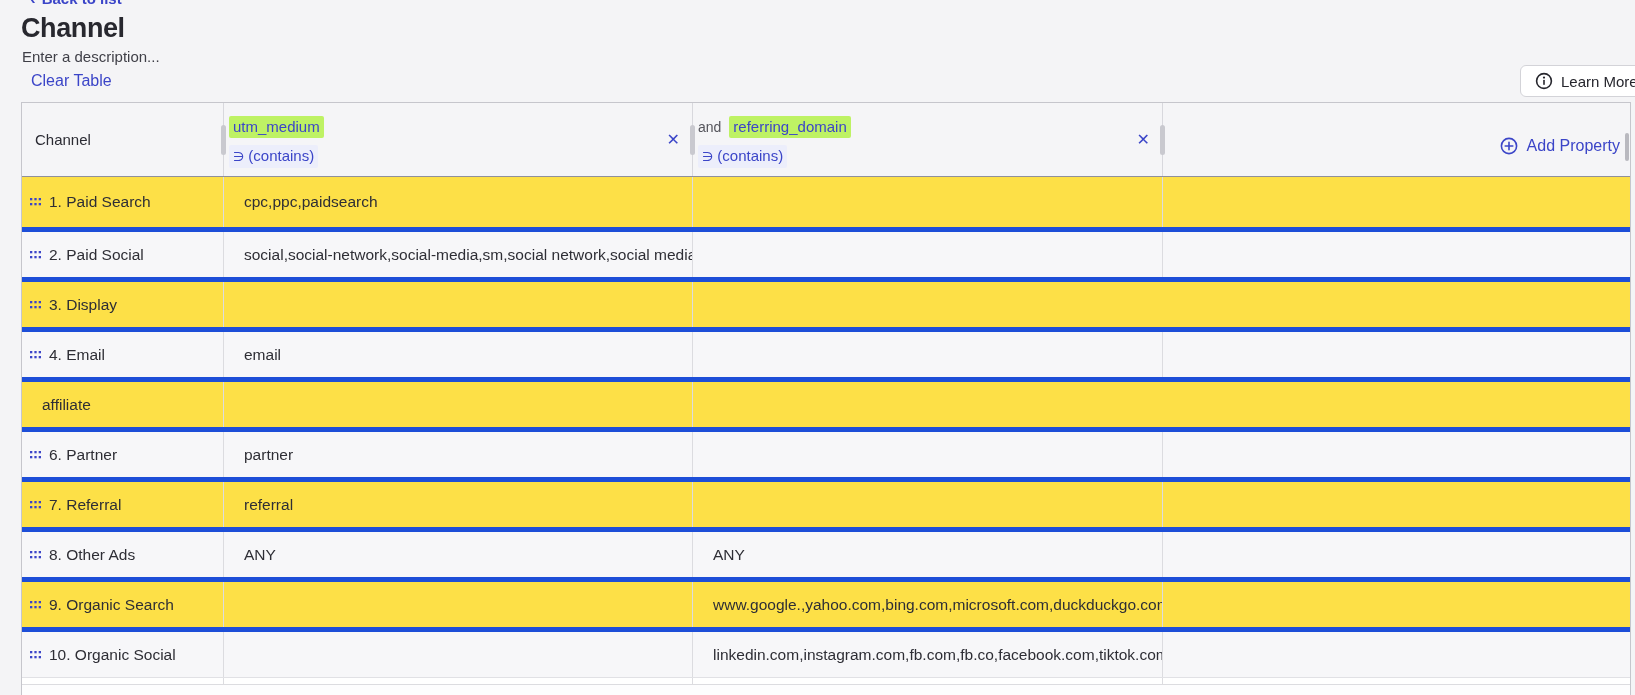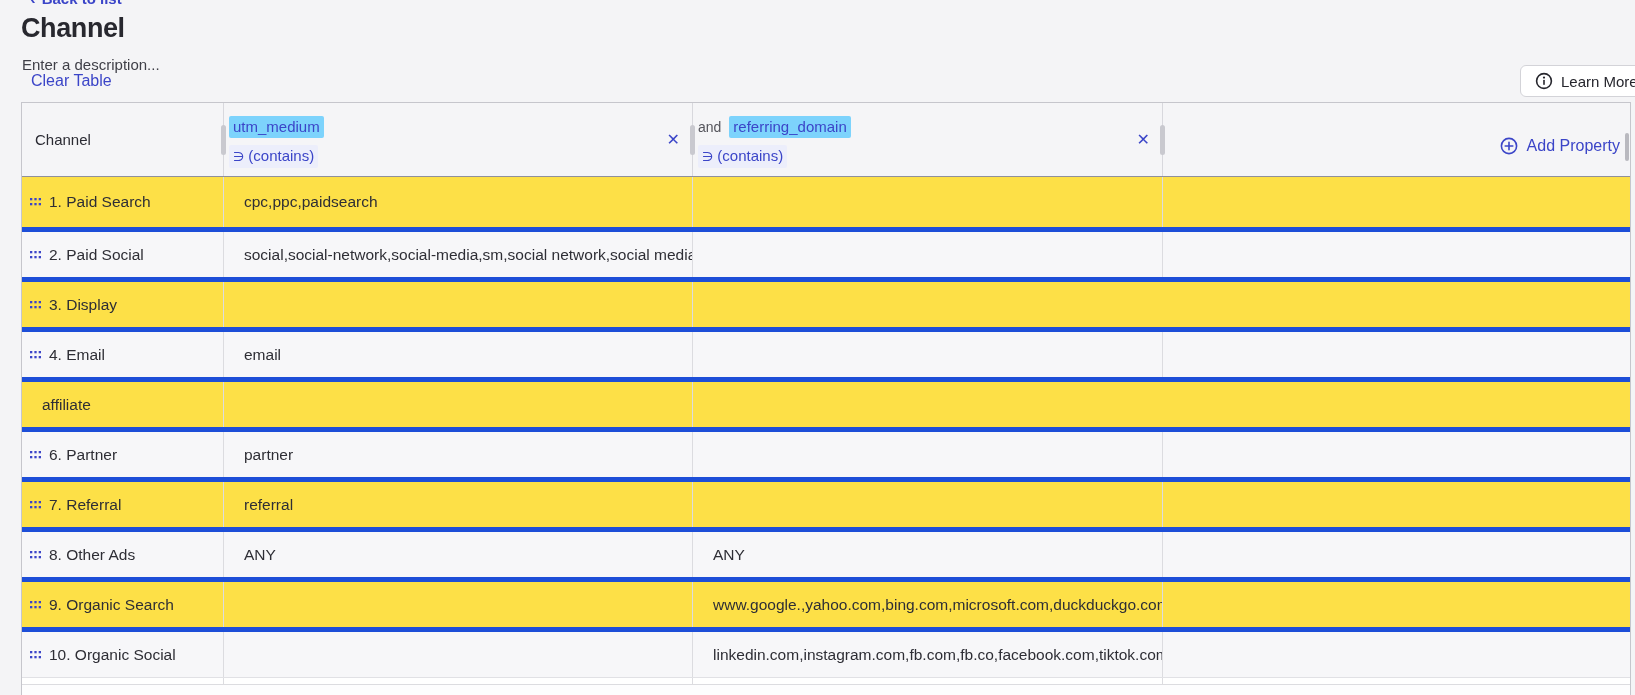--- a/index.html
+++ b/index.html
@@ -21,21 +21,21 @@
     position:absolute;left:30px;top:-11px;height:20px;line-height:20px;
     color:var(--accent);font-size:15px;font-weight:600;cursor:pointer;
     display:flex;align-items:center;gap:6px;
   }
   .back-chevron{font-size:17px;line-height:18px;}
   .page-title{
     position:absolute;left:21px;top:13px;
     font-size:27px;font-weight:700;letter-spacing:-0.4px;color:#28282f;
   }
   .page-desc{
-    position:absolute;left:22px;top:56px;
+    position:absolute;left:22px;top:48px;
     font-size:15px;color:#3f3f47;
   }
   .clear-table{
     position:absolute;left:31px;top:72px;
     font-size:16px;color:var(--accent);cursor:pointer;
   }
   .learn-more{
     position:absolute;left:1520px;top:65px;height:32px;
     background:#ffffff;border:1px solid #d3d3d8;border-radius:6px;
     display:flex;align-items:center;gap:8px;padding:0 14px;
@@ -53,21 +53,21 @@
   .thead{
     height:74px;background:#f5f5f7;border-bottom:1px solid #90909a;
     position:relative;
   }
   .hcell{position:relative;padding:13px 10px 0 5px;}
   .hcell + .hcell{border-left:1px solid #d8d8dd;}
   .hcell.c1{display:flex;align-items:center;padding:0 0 0 13px;}
   .channel-col-label{font-size:15px;color:#2b2b33;}
   .hline{height:20px;line-height:20px;margin-bottom:9px;white-space:nowrap;}
   .prop-pill{
-    display:inline-block;background:#7dd3fc;color:var(--accent);
+    display:inline-block;background:#bef264;color:var(--accent);
     font-size:15px;padding:1px 4px;border-radius:2px;
   }
   .op-pill{
     display:inline-block;background:#eceefb;color:var(--accent);
     font-size:15px;padding:1px 4px;border-radius:2px;text-align:center;
   }
   .op-sym{font-size:13px;margin-right:4px;}
   .and-label{color:#55555c;font-size:14px;margin-right:8px;}
   .close-x{
     position:absolute;right:12px;top:50%;transform:translateY(-50%);

